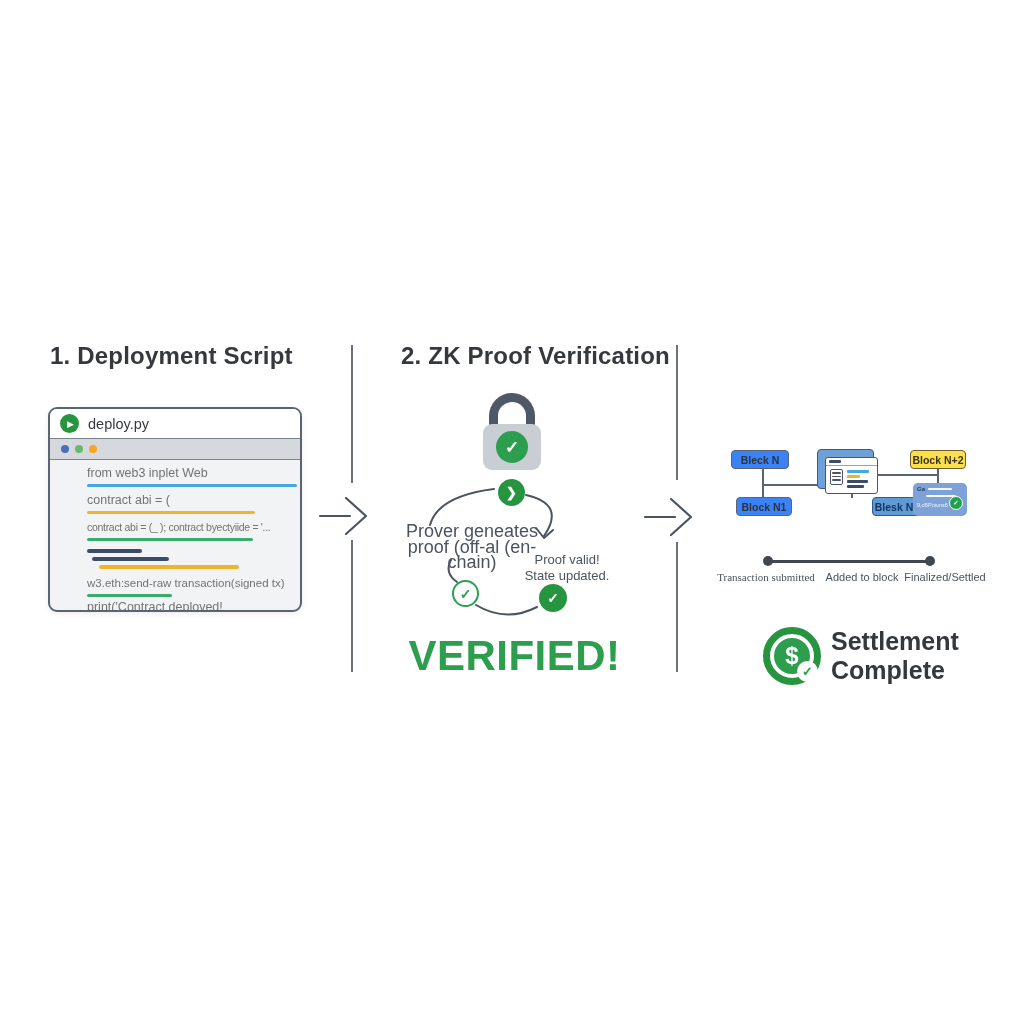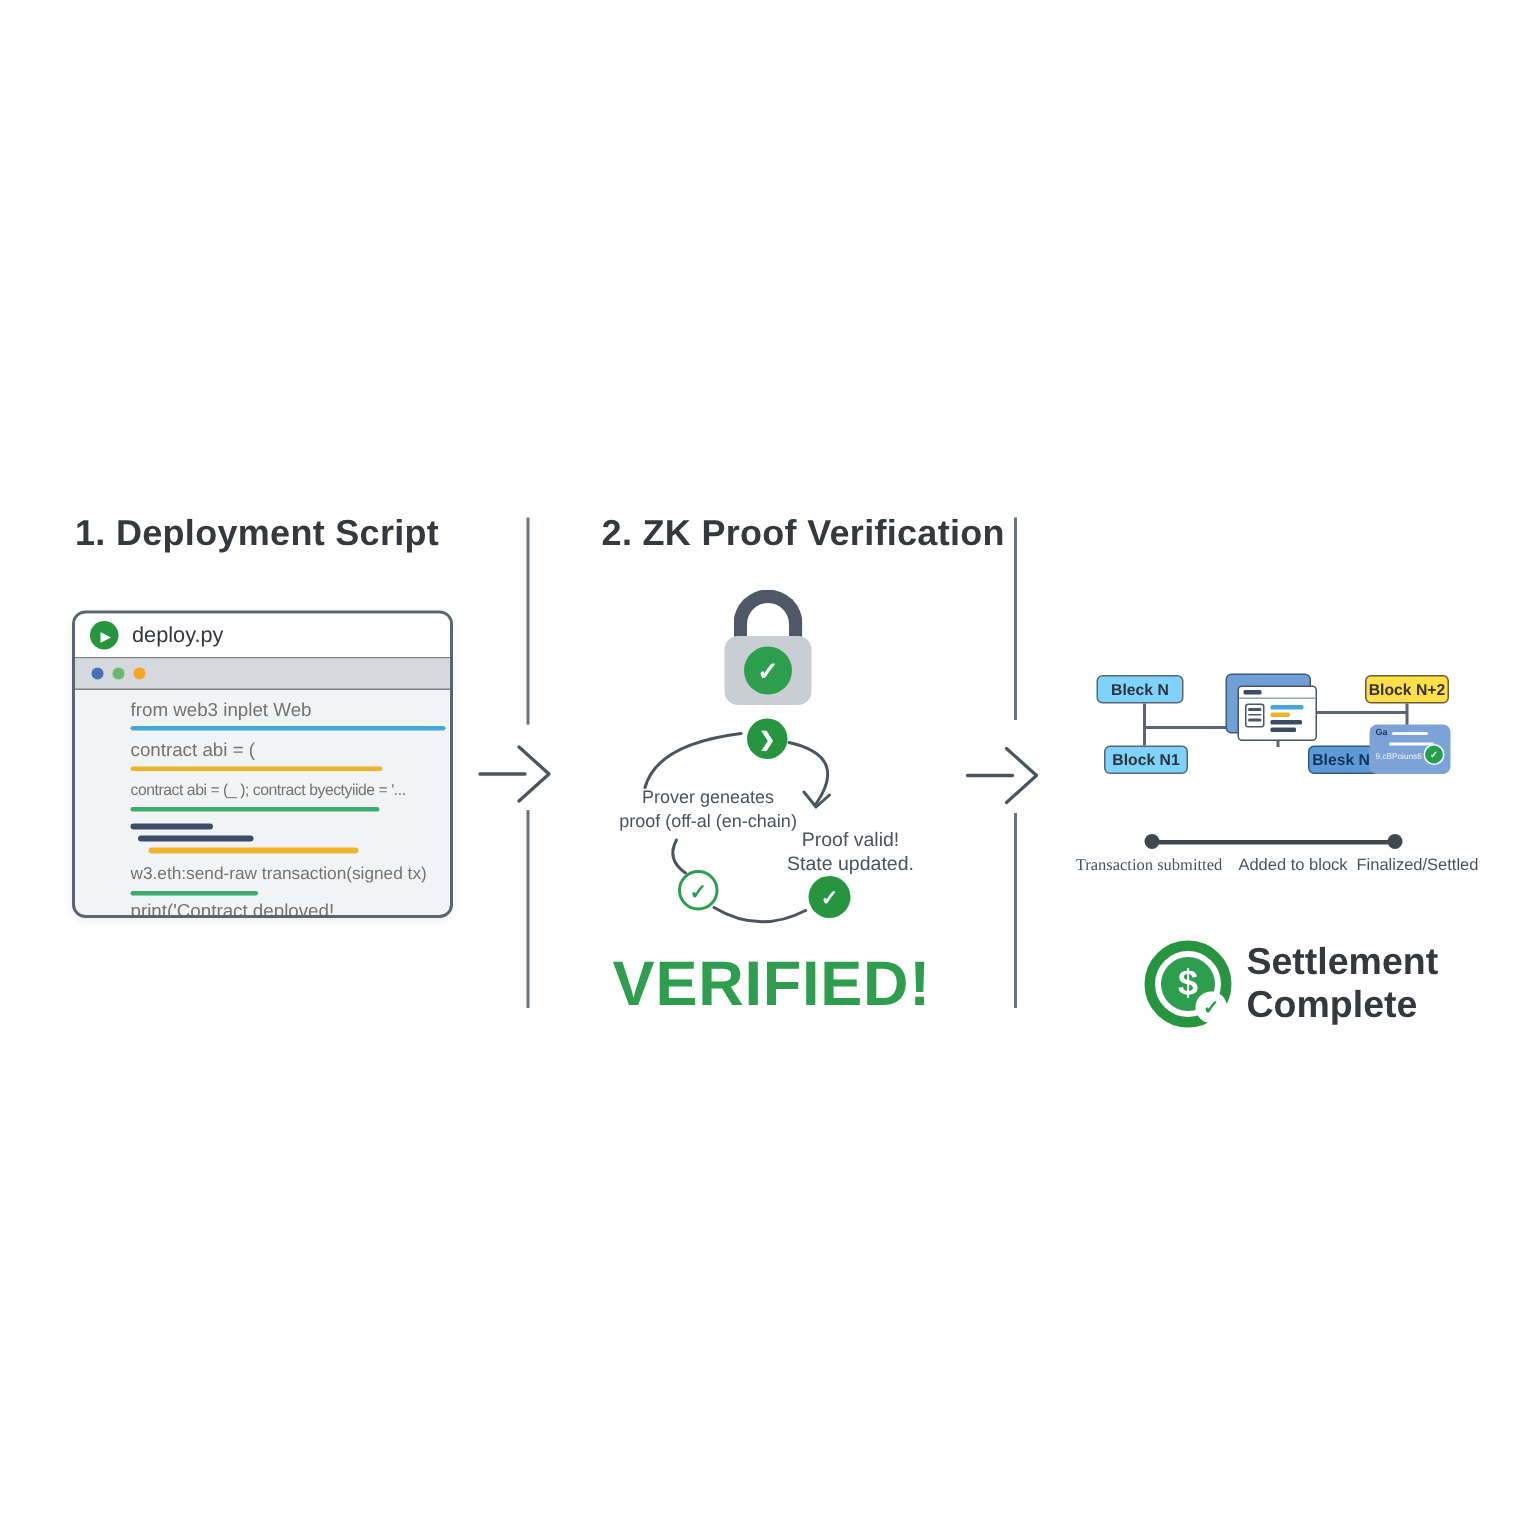--- a/index.html
+++ b/index.html
@@ -45,21 +45,21 @@
   .cyc-outline{left:452px;top:580px;width:27px;height:27px;background:#fff;box-sizing:border-box;
     border:2.5px solid #2d9e4e;color:#2d9e4e;font-size:14px;}
   .cyc-solid{left:539px;top:584px;width:28px;height:28px;background:#27953f;color:#fff;font-size:14px;}
   .cycle-note{position:absolute;text-align:center;color:#4a5361;}
   .verified{position:absolute;left:352px;width:325px;top:632px;text-align:center;
     font-size:42px;font-weight:800;color:#2d9e4e;letter-spacing:.5px;}
 
   
   .blk{position:absolute;box-sizing:border-box;border-radius:4px;display:flex;align-items:center;justify-content:center;
     font-size:10.5px;font-weight:700;white-space:nowrap;}
-  .blk-gray{background:#7dd3fc;border:1.5px solid #5a6472;color:#2f3338;}
+  .blk-gray{background:#3b82f6;border:1.5px solid #5a6472;color:#2f3338;}
   .blk-blue{background:#5f9ad6;border:1.5px solid #2f5a8a;color:#10355e;}
   .blk-yellow{background:#fde047;border:1.5px solid #6b5c33;color:#3a3324;}
   .cline{position:absolute;background:#5a6472;}
   .mini-window{position:absolute;left:817px;top:449px;width:57px;height:40px;background:#6fa0d8;
     border:1.5px solid #3f5a78;border-radius:4px;box-sizing:border-box;}
   .mini-card{position:absolute;left:825px;top:457px;width:53px;height:37px;background:#fff;
     border:1.5px solid #4a5568;border-radius:3px;box-sizing:border-box;overflow:hidden;}
   .mini-card-head{height:7px;border-bottom:1px solid #9aa2ac;display:flex;align-items:center;padding-left:3px;}
   .mini-card-head .tbar{width:12px;height:2.5px;background:#3d4c66;border-radius:1px;}
   .mini-card-body{display:flex;gap:4px;padding:3px 3px 0 4px;}
@@ -149,21 +149,21 @@
     <path d="M22,49 Q30,20 86,13"></path>
     <path d="M118,19 Q158,28 136,60"></path>
     <polyline points="128,52 136,62 145,54"></polyline>
     <path d="M68,129 Q98,147 129,131"></path>
     <path d="M43,84 Q36,97 49,106"></path>
   </svg>
   <div class="cyc cyc-chevron">❯</div>
   <div class="cyc cyc-outline">✓</div>
   <div class="cyc cyc-solid">✓</div>
 
-  <div class="cycle-note" style="left:392px;top:524px;width:160px;font-size:12px;line-height:15.5px;">
+  <div class="cycle-note" style="left:392px;top:524px;width:160px;font-size:18px;line-height:15.5px;">
     <div>Prover geneates</div>
     <div>proof (off-al (en-chain)</div>
   </div>
   <div class="cycle-note" style="left:503px;top:552px;width:128px;font-size:13px;line-height:16px;">
     <div>Proof valid!</div>
     <div>State updated.</div>
   </div>
 
   <div class="verified">VERIFIED!</div>
 

